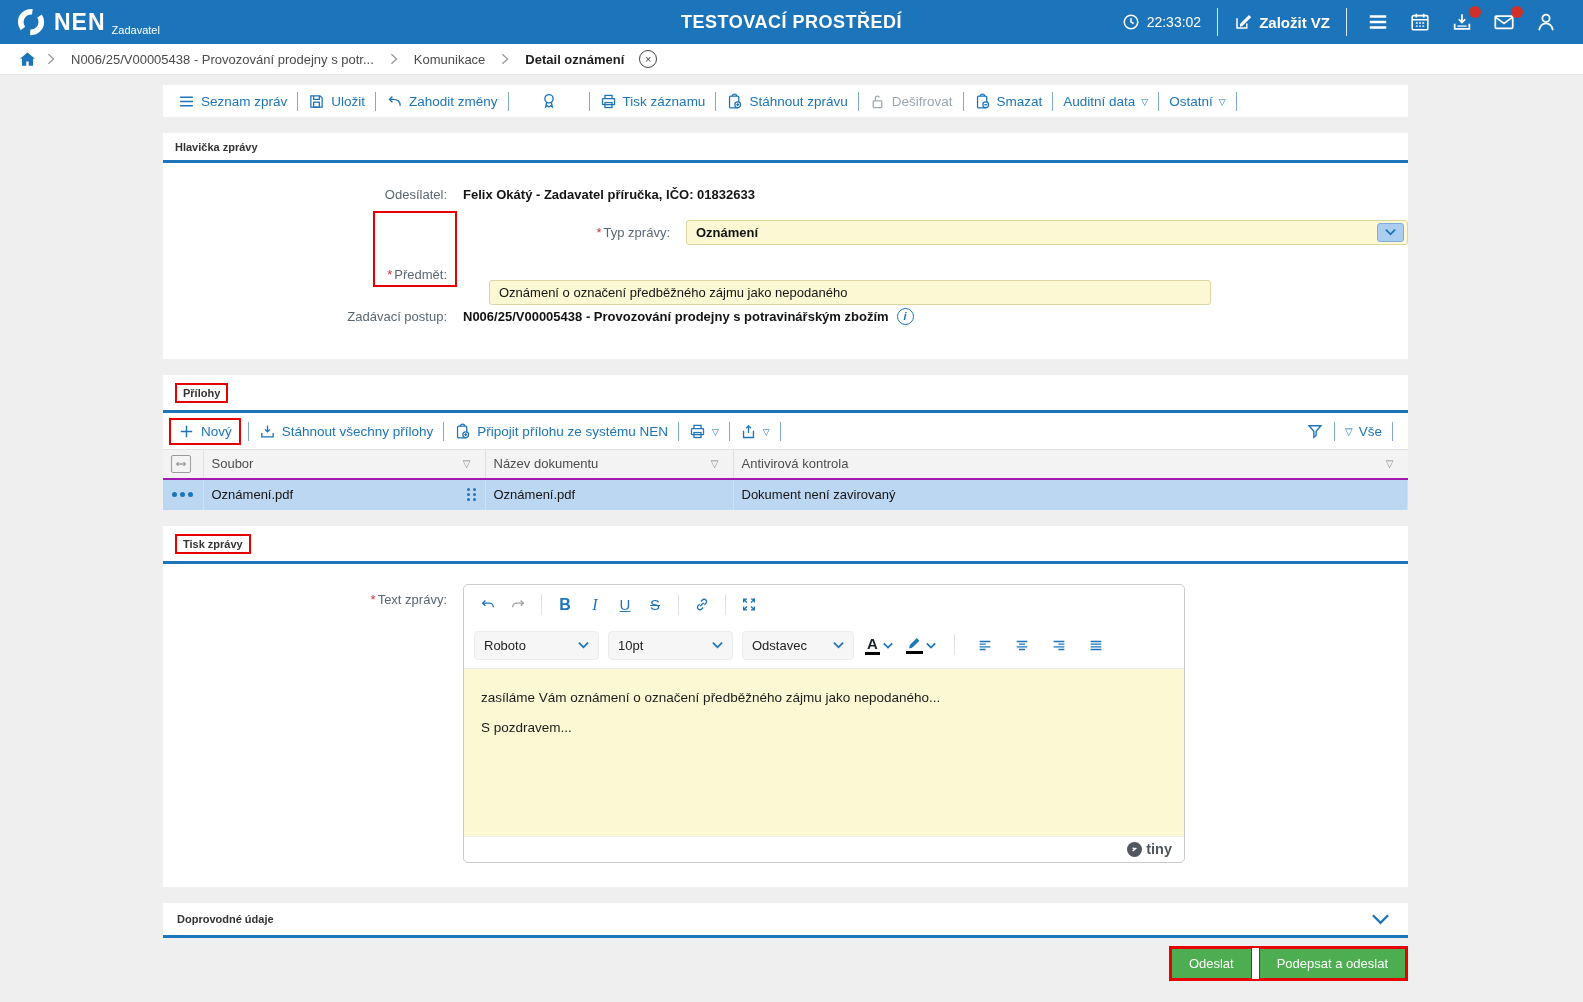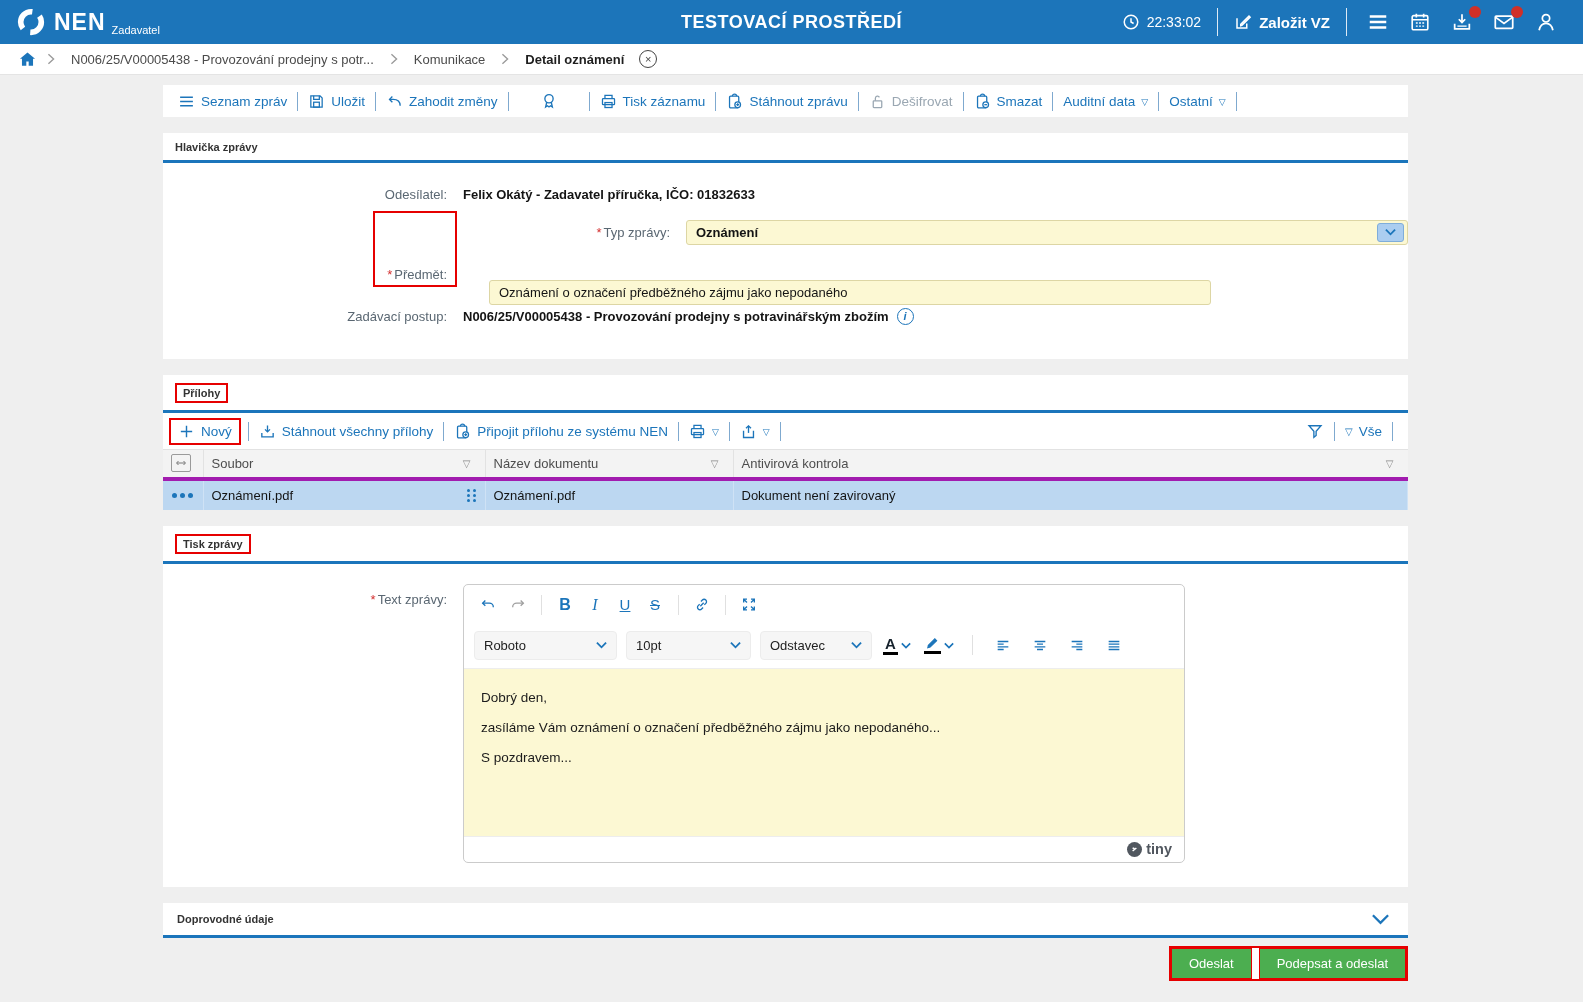--- a/index.html
+++ b/index.html
@@ -104,21 +104,21 @@
   }
 
   
   .attach-toolbar { display:flex; align-items:center; padding:5px 10px; height:36px; }
   .attach-right { margin-left:auto; display:flex; align-items:center; }
   .novy-wrap { border:2px solid #e60000; margin:-2px 2px -2px -4px; padding:1px 2px; }
   .filter-glyph { font-size:10px; color:#1c75ba; }
   .attach-table { width:100%; border-collapse:collapse; font-size:13px; }
   .attach-table th {
     background:#f3f3f3; color:#4d4d4d; font-weight:normal; text-align:left;
-    height:29px; padding:0 8px; border-top:1px solid #e2e2e2; border-bottom:4px solid #a21caf;
+    height:29px; padding:0 8px; border-top:1px solid #e2e2e2; border-bottom:2px solid #a21caf;
     border-right:1px solid #e2e2e2;
   }
   .attach-table th:last-child { border-right:none; }
   .th-inner { display:flex; align-items:center; }
   .th-filter { margin-left:auto; color:#8a8a8a; font-size:10px; background:none; border:none; cursor:pointer; }
   .attach-table td { background:#bcd7f1; height:31px; padding:0 8px; color:#141414; border-right:1px solid #cfe2f5; }
   .col-ico { width:40px; }
   .col-soubor { width:282px; }
   .col-nazev { width:248px; }
   .dots3 { display:flex; gap:3px; justify-content:center; }
@@ -142,21 +142,21 @@
   .ed-i { font-style:italic; font-family:"Liberation Serif", serif; font-size:16px; }
   .ed-u { text-decoration:underline; font-size:15px; }
   .ed-s { text-decoration:line-through; font-size:15px; }
   .ed-sep { width:1px; height:20px; background:#e0e0e0; margin:0 7px; flex:none; }
   .ed-row2 { display:flex; align-items:center; padding:6px 10px 8px; gap:9px; }
   .ed-select {
     height:29px; background:#f6f6f6; border:1px solid #ececec; border-radius:4px;
     display:flex; align-items:center; padding:0 9px; color:#222; cursor:pointer; font:inherit;
   }
   .ed-select .chev { margin-left:auto; color:#1c75ba; padding-left:8px; }
-  .w-font { width:143px; } .w-size { width:125px; } .w-block { width:112px; }
+  .w-font { width:125px; } .w-size { width:125px; } .w-block { width:112px; }
   .split-btn { display:flex; align-items:center; gap:3px; background:none; border:none; cursor:pointer; font:inherit; padding:0 2px; }
   .color-a { font-weight:bold; font-size:15px; color:#16222c; border-bottom:3px solid #000; line-height:1.15; padding:0 2px; }
   .hl-pen { border-bottom:3px solid #000; padding:0 1px 1px; }
   .chev-blue { color:#1c75ba; }
   .ed-content { background:#fcf8d3; min-height:168px; padding:13px 17px; border-top:1px solid #ededed; cursor:text; }
   .ed-content p { margin:8px 0 15px; font-size:13.5px; color:#1c1c1c; }
   .ed-footer { height:26px; display:flex; align-items:center; justify-content:flex-end; padding:0 12px; border-top:1px solid #ededed; gap:4px; }
   .tiny-circ { width:15px; height:15px; border-radius:50%; background:#51575f; display:flex; align-items:center; justify-content:center; }
   .tiny-word { font-weight:bold; font-size:14.5px; color:#51575f; }
 
@@ -629,21 +629,20 @@
               </svg>
           </button>
           <button class="ed-btn">
             <svg width="17" height="17" viewBox="0 0 24 24" stroke="currentColor" stroke-width="2">
                 <path d="M4 6h16M4 10h16M4 14h16M4 18h16"></path>
               </svg>
           </button>
         </div>
 
         <div class="ed-content">
-          <p>Dobrý den,</p>
           <p>zasíláme Vám oznámení o označení předběžného zájmu jako nepodaného...</p>
           <p>S pozdravem...</p>
         </div>
 
         <div class="ed-footer">
           <span class="tiny-circ">
             <svg width="9" height="9" viewBox="0 0 24 24" fill="none" stroke="#fff" stroke-width="4">
                 <path d="M7 16l10-8M7 8l5 2"></path>
               </svg>
           </span>

